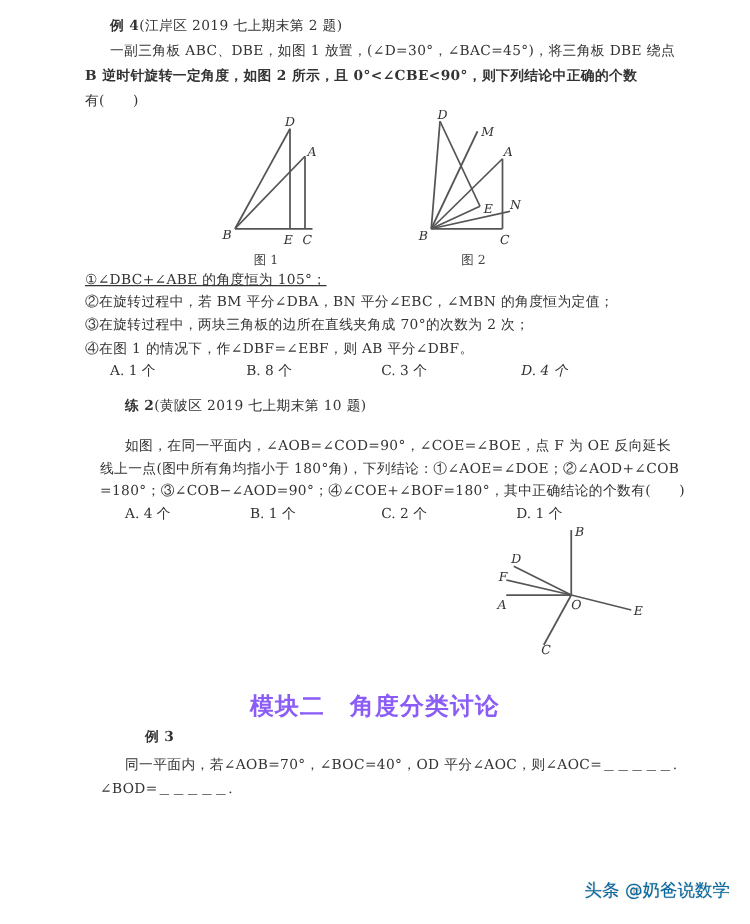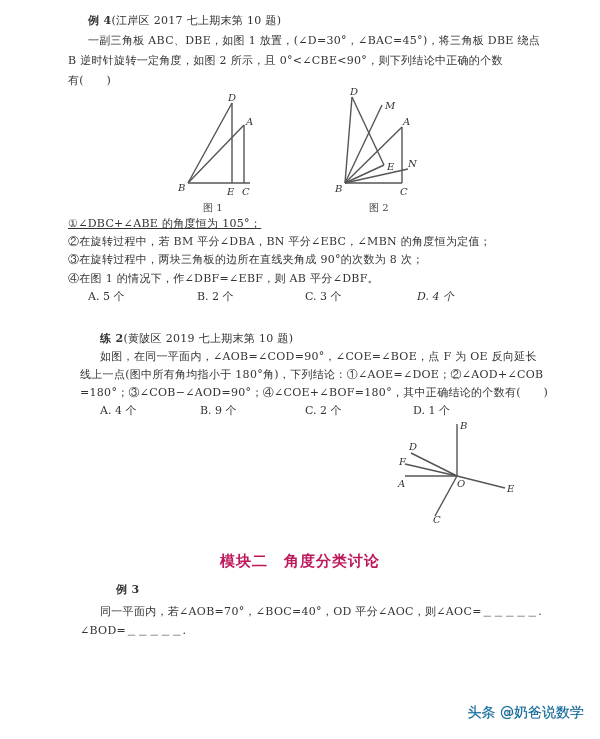--- a/index.html
+++ b/index.html
@@ -1,38 +1,38 @@
 <!DOCTYPE html>
 <html><head>
 <meta charset="utf-8">
 <style>
   html, body { margin:0; padding:0; background:#ffffff; }
   body { width:600px; height:739px; position:relative; overflow:hidden;
          font-family:"DejaVu Serif","Liberation Serif",serif; color:#333; }
   .line { position:absolute; font-size:11px; line-height:14px; white-space:nowrap; letter-spacing:0.3px; }
   .bold { font-weight:bold; }
   .title { position:absolute; left:0; width:600px; text-align:center; top:552px;
-           font-family:"DejaVu Sans","Liberation Sans",sans-serif; font-weight:bold; font-size:15px; color:#be185d; letter-spacing:1px; }
+           font-family:"DejaVu Sans","Liberation Sans",sans-serif; font-weight:bold; font-size:19px; color:#8b5cf6; letter-spacing:1px; }
   .opt { position:absolute; font-size:11px; line-height:14px; }
   .cap { position:absolute; font-size:10px; color:#444; }
   svg { position:absolute; overflow:visible; }
   svg line { stroke:#555; stroke-width:1.4; }
   svg text { font-family:"DejaVu Serif","Liberation Serif",serif; font-style:italic; font-size:10px; fill:#333; }
   .watermark { position:absolute; right:16px; top:704px; font-family:"DejaVu Sans","Liberation Sans",sans-serif;
                font-size:14px; color:#0369a1; text-shadow:0 0 2px #fff, 0 0 1px #888; }
   .pagenum { position:absolute; left:505px; top:709px; font-size:7px; color:#555; }
 </style>
 </head>
 <body>
 
 <div class="line" style="left:88px;top:14px;">
-  <span class="bold">例 4</span><span>(江岸区 2017 七上期末第 10 题)</span>
+  <span class="bold">例 4</span><span>(江岸区 2019 七上期末第 2 题)</span>
 </div>
 <div class="line" style="left:88px;top:34px;">一副三角板 ABC、DBE，如图 1 放置，(∠D=30°，∠BAC=45°)，将三角板 DBE 绕点</div>
-<div class="line" style="left:68px;top:54px;">B 逆时针旋转一定角度，如图 2 所示，且 0°&lt;∠CBE&lt;90°，则下列结论中正确的个数</div>
+<div class="line" style="left:68px;top:54px;font-weight:bold;">B 逆时针旋转一定角度，如图 2 所示，且 0°&lt;∠CBE&lt;90°，则下列结论中正确的个数</div>
 <div class="line" style="left:68px;top:74px;">有(　　)</div>
 
 <svg style="left:170px;top:85px;" width="100" height="120">
   <line x1="18" y1="98" x2="80" y2="98"></line>
   <line x1="18" y1="98" x2="62" y2="18"></line>
   <line x1="62" y1="18" x2="62" y2="98"></line>
   <line x1="18" y1="98" x2="74" y2="40"></line>
   <line x1="74" y1="40" x2="74" y2="98"></line>
   <text x="58" y="16">D</text>
   <text x="76" y="40">A</text>
@@ -56,37 +56,37 @@
   <text x="73" y="40">A</text>
   <text x="57" y="85">E</text>
   <text x="78" y="82">N</text>
   <text x="5" y="107">B</text>
   <text x="70" y="110">C</text>
 </svg>
 <div class="cap" style="left:369px;top:201px;">图 2</div>
 
 <div class="line" style="left:68px;top:217px;text-decoration:underline;">①∠DBC+∠ABE 的角度恒为 105°；</div>
 <div class="line" style="left:68px;top:235px;">②在旋转过程中，若 BM 平分∠DBA，BN 平分∠EBC，∠MBN 的角度恒为定值；</div>
-<div class="line" style="left:68px;top:253px;">③在旋转过程中，两块三角板的边所在直线夹角成 90°的次数为 8 次；</div>
+<div class="line" style="left:68px;top:253px;">③在旋转过程中，两块三角板的边所在直线夹角成 70°的次数为 2 次；</div>
 <div class="line" style="left:68px;top:272px;">④在图 1 的情况下，作∠DBF=∠EBF，则 AB 平分∠DBF。</div>
 
-<div class="opt" style="left:88px;top:290px;">A. 5 个</div>
-<div class="opt" style="left:197px;top:290px;">B. 2 个</div>
+<div class="opt" style="left:88px;top:290px;">A. 1 个</div>
+<div class="opt" style="left:197px;top:290px;">B. 8 个</div>
 <div class="opt" style="left:305px;top:290px;">C. 3 个</div>
 <div class="opt" style="left:417px;top:290px;font-style:italic;">D. 4 个</div>
 
-<div class="line" style="left:100px;top:332px;">
+<div class="line" style="left:100px;top:318px;">
   <span class="bold">练 2</span><span>(黄陂区 2019 七上期末第 10 题)</span>
 </div>
 <div class="line" style="left:100px;top:350px;">如图，在同一平面内，∠AOB=∠COD=90°，∠COE=∠BOE，点 F 为 OE 反向延长</div>
 <div class="line" style="left:80px;top:368px;">线上一点(图中所有角均指小于 180°角)，下列结论：①∠AOE=∠DOE；②∠AOD+∠COB</div>
 <div class="line" style="left:80px;top:386px;">=180°；③∠COB−∠AOD=90°；④∠COE+∠BOF=180°，其中正确结论的个数有(　　)</div>
 
 <div class="opt" style="left:100px;top:404px;text-align:center;">A. 4 个</div>
-<div class="opt" style="left:200px;top:404px;">B. 9 个</div>
+<div class="opt" style="left:200px;top:404px;">B. 1 个</div>
 <div class="opt" style="left:305px;top:404px;">C. 2 个</div>
 <div class="opt" style="left:413px;top:404px;">D. 1 个</div>
 
 <svg style="left:380px;top:410px;" width="160" height="120">
   <line x1="77" y1="66" x2="77" y2="14"></line>
   <line x1="77" y1="66" x2="25" y2="66"></line>
   <line x1="77" y1="66" x2="31" y2="43"></line>
   <line x1="77" y1="66" x2="25" y2="54"></line>
   <line x1="77" y1="66" x2="125" y2="78"></line>
   <line x1="77" y1="66" x2="55" y2="106"></line>

